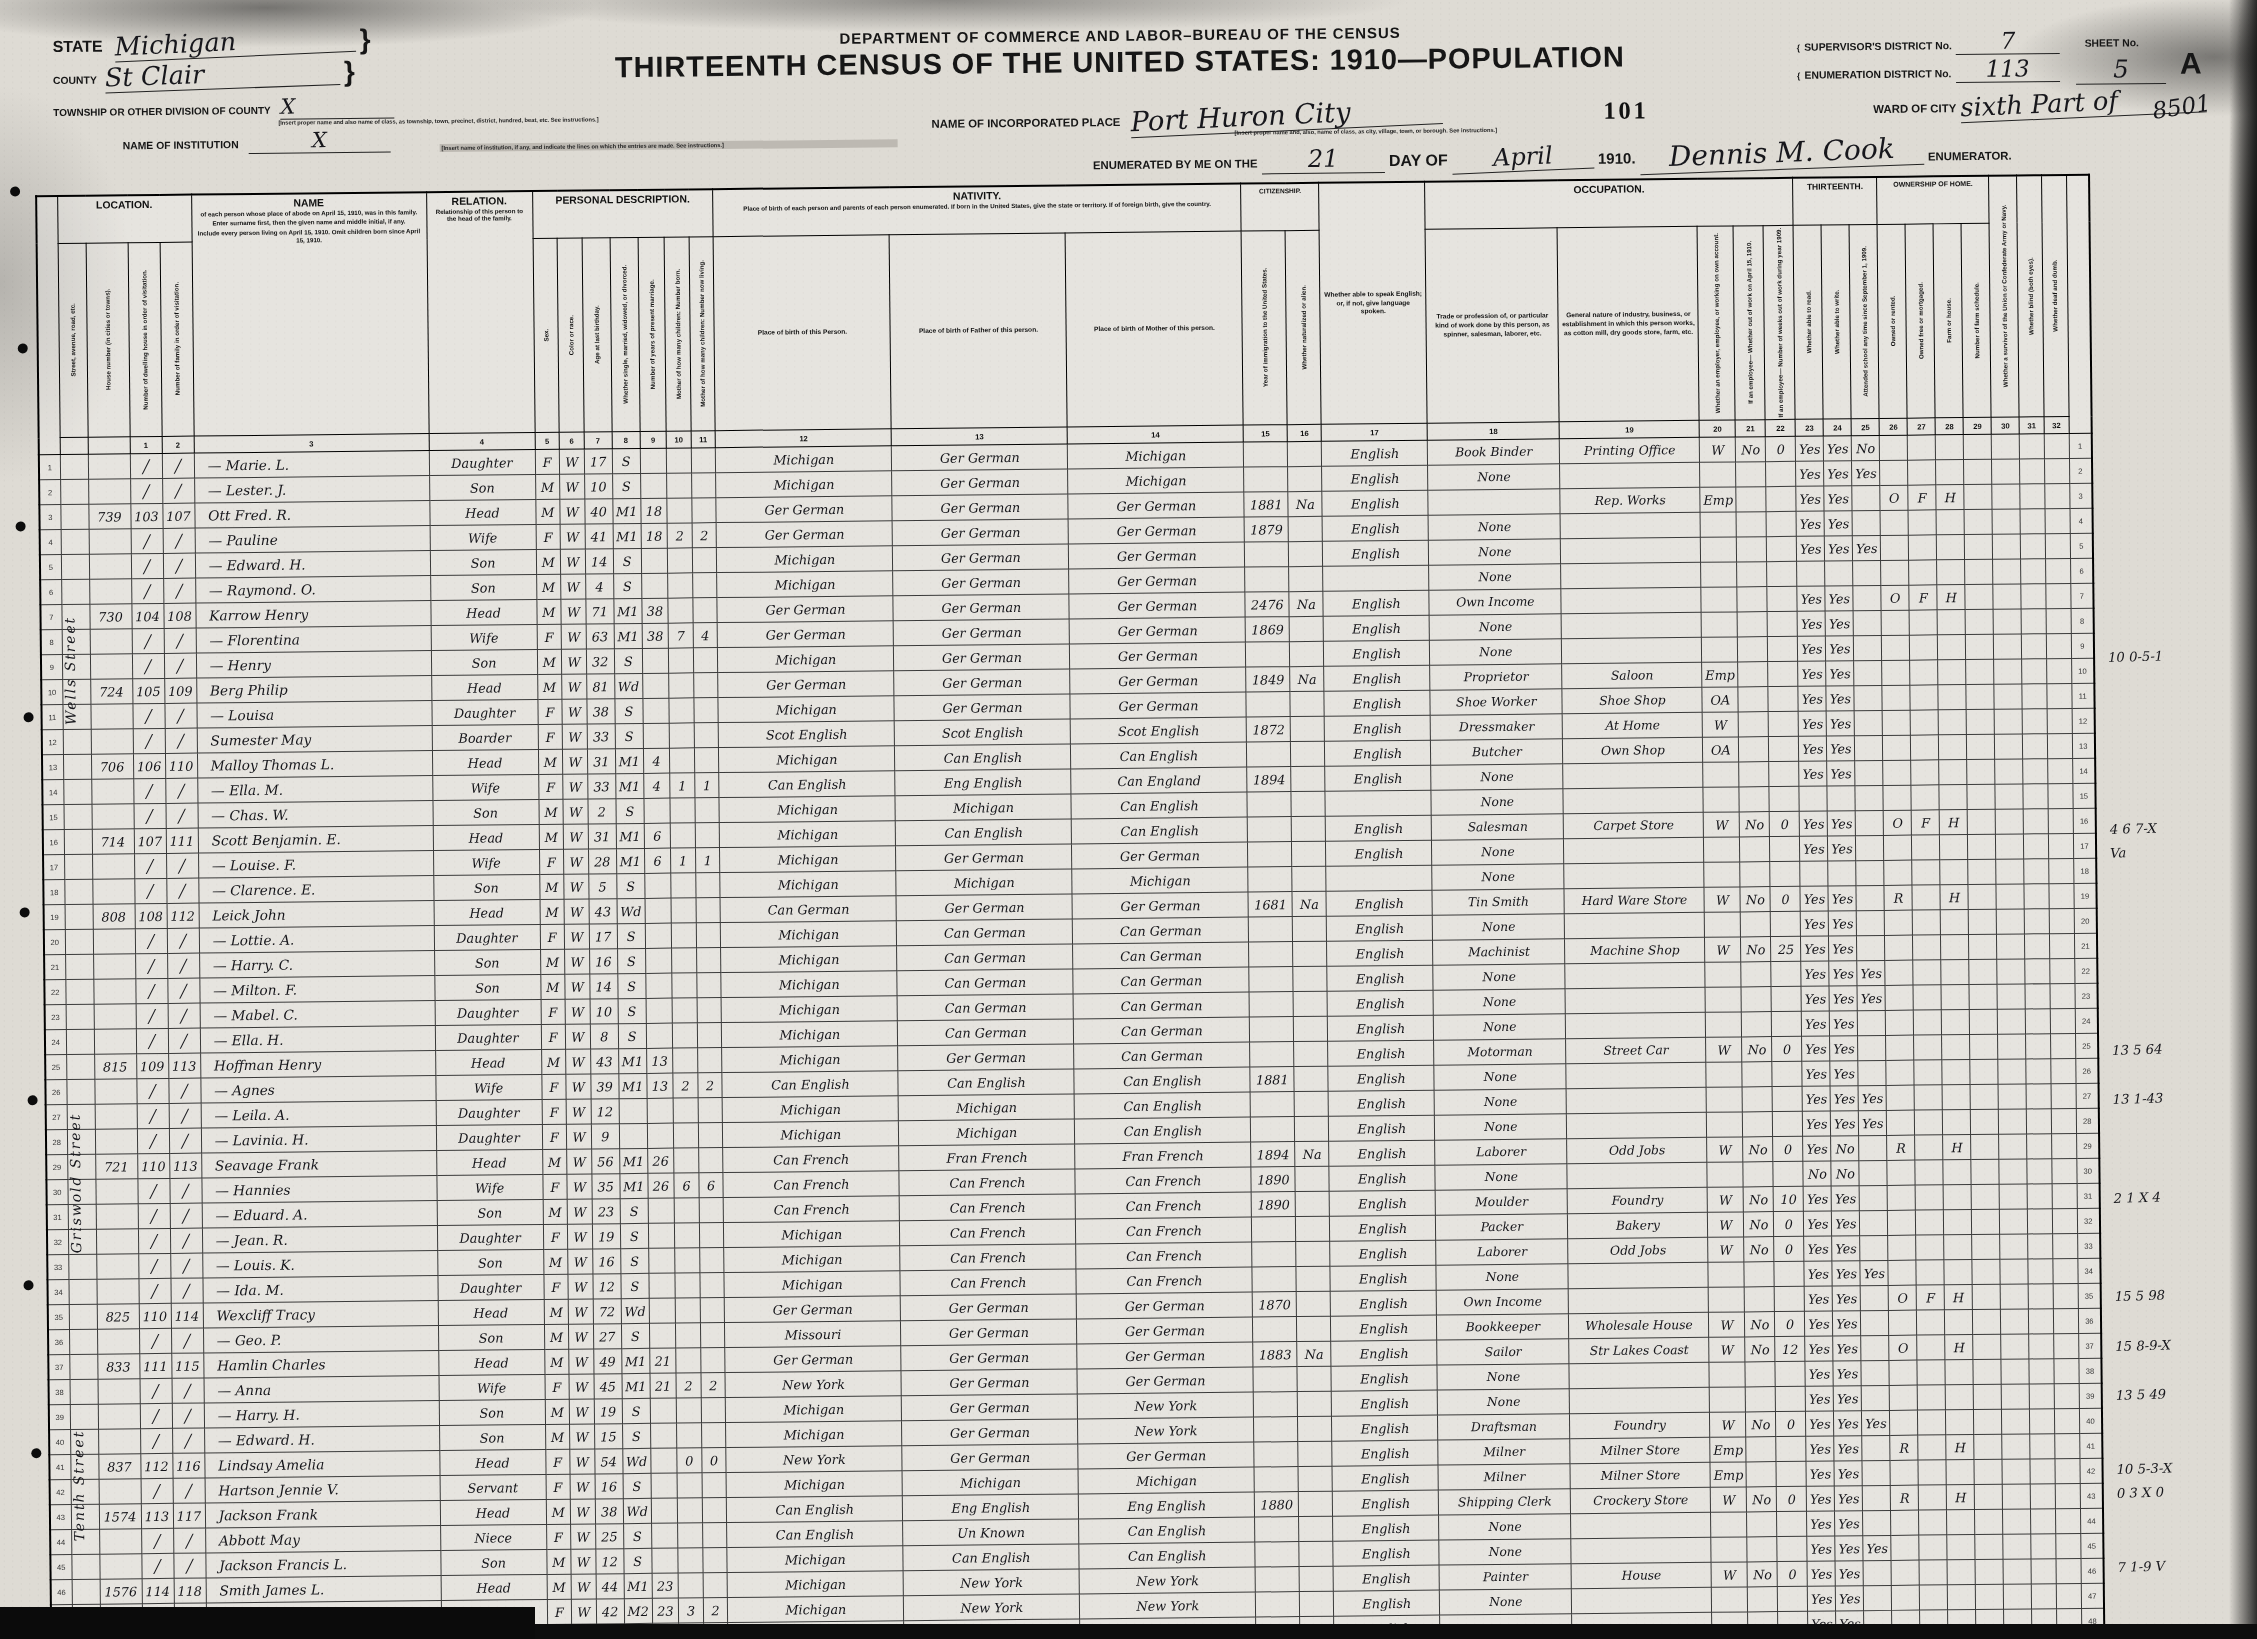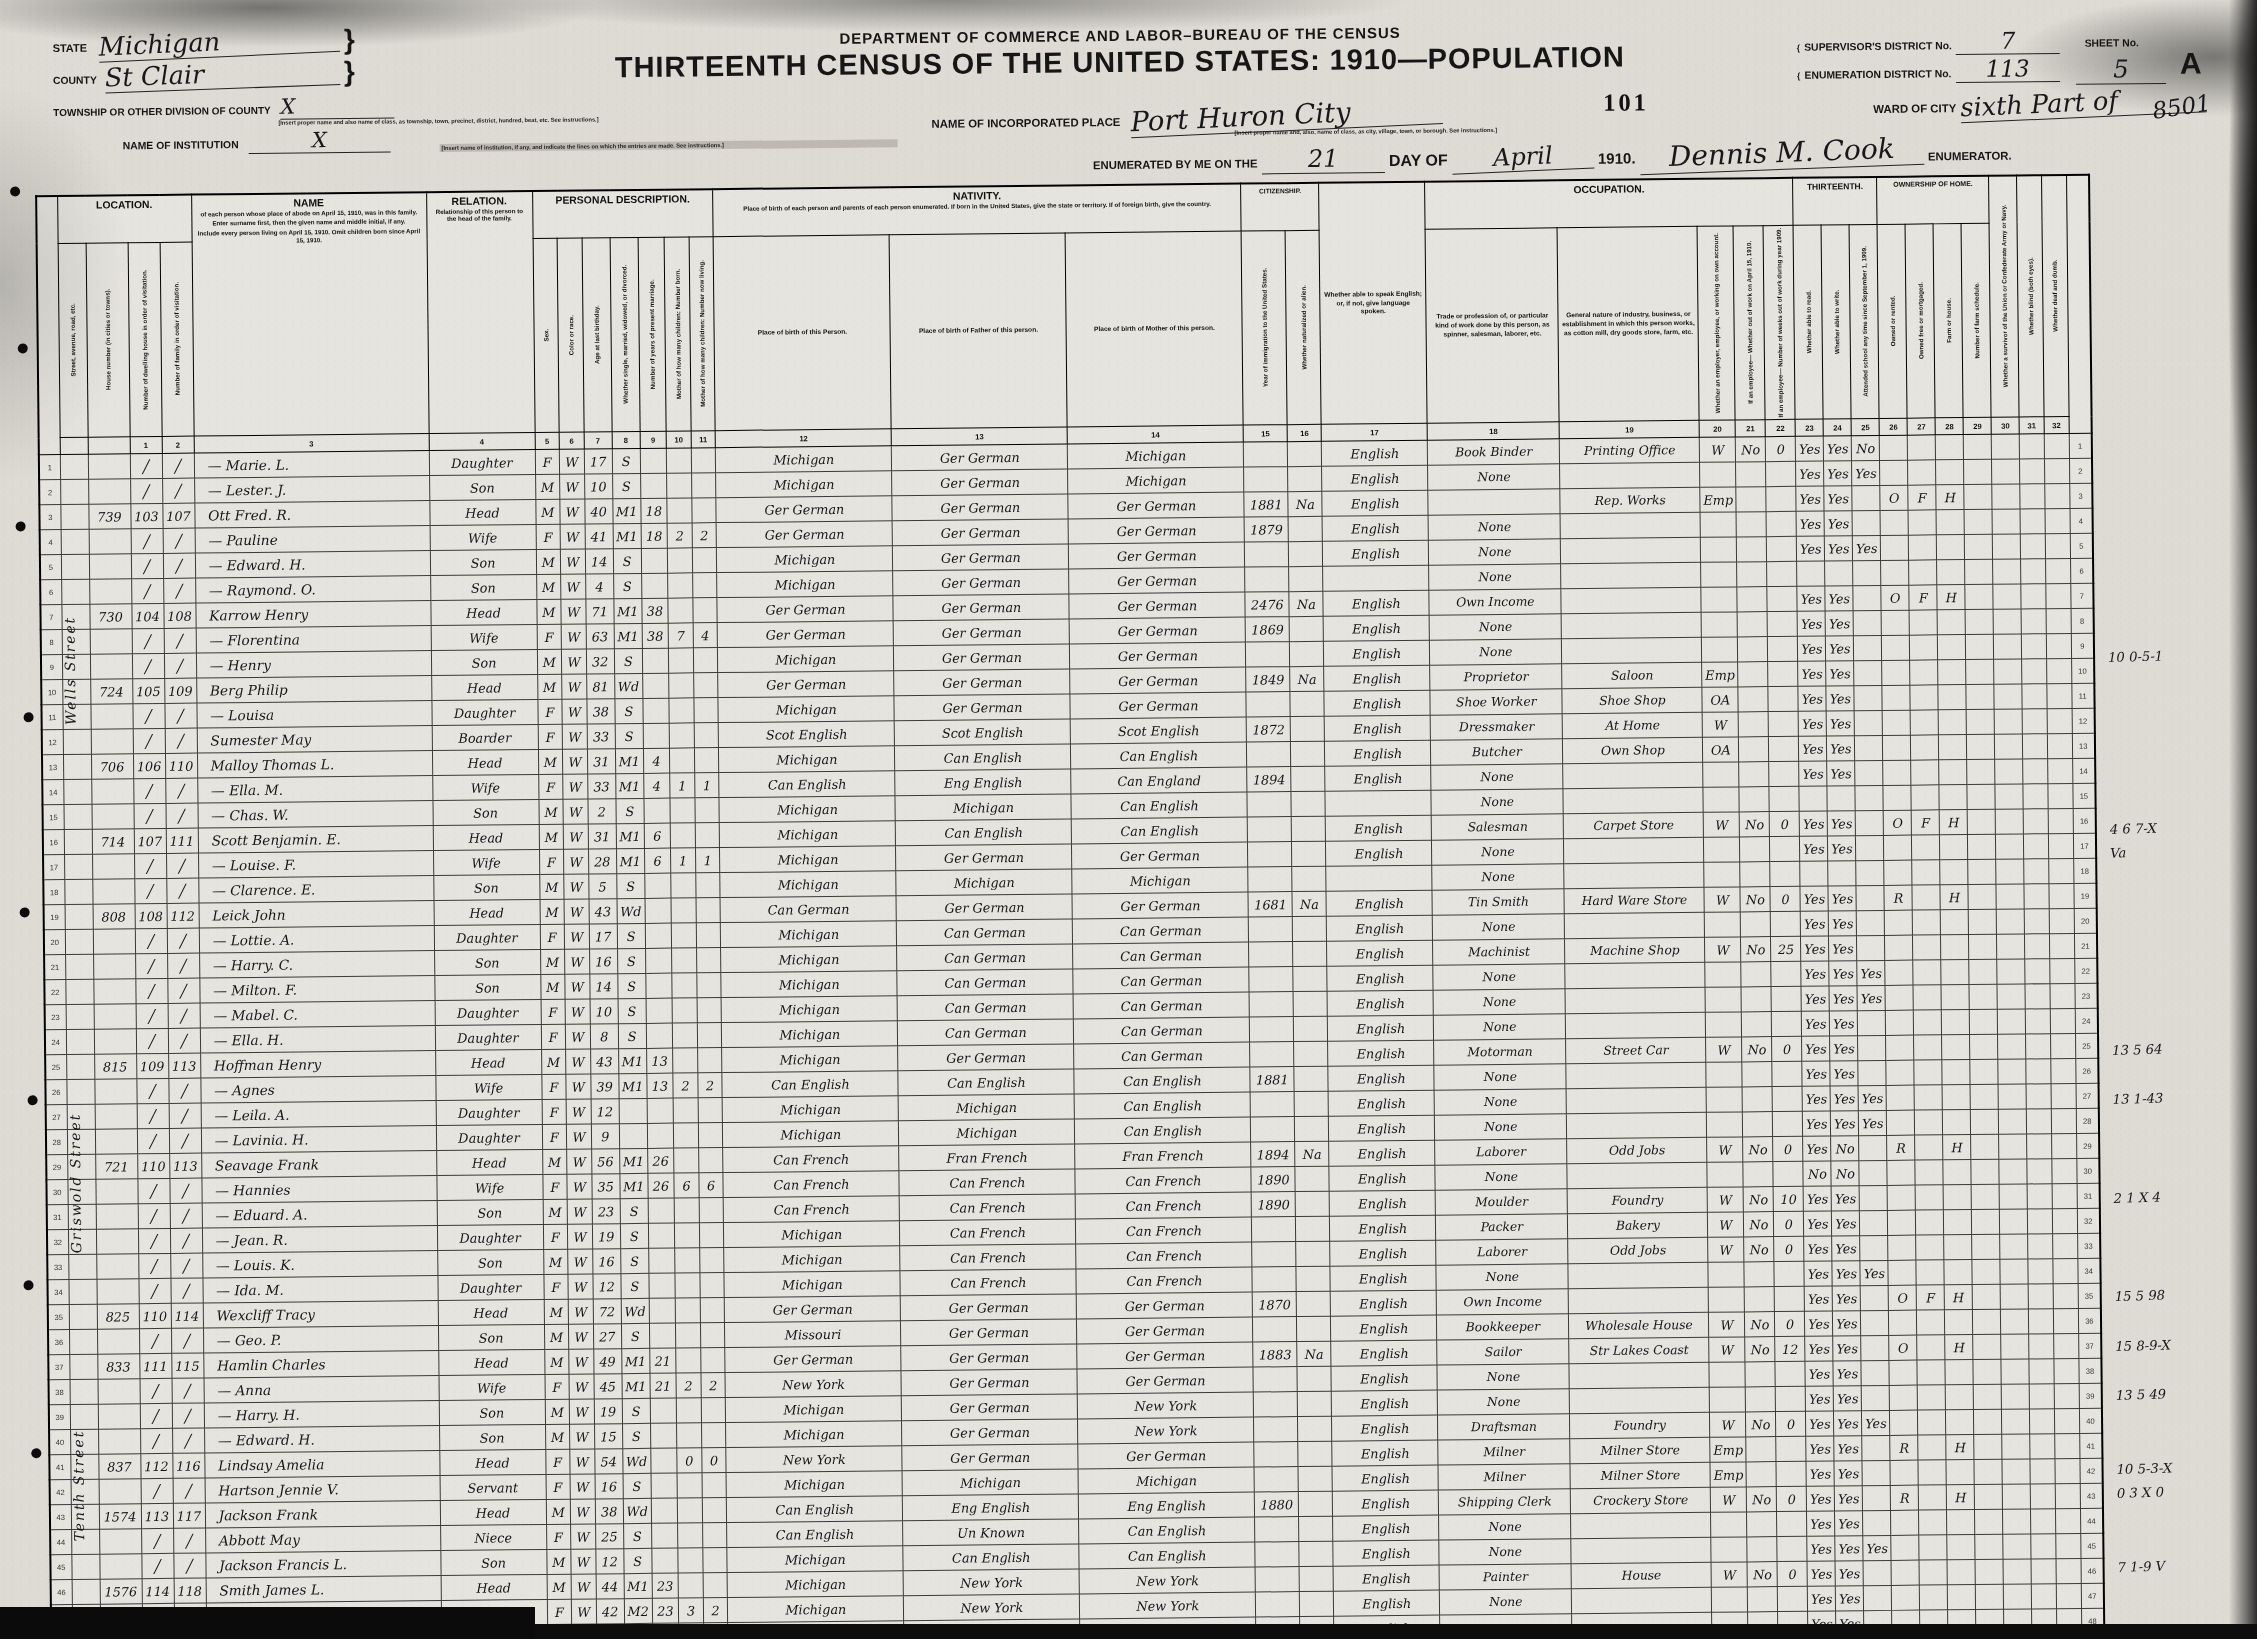--- a/index.html
+++ b/index.html
@@ -47,21 +47,21 @@
   .bar-bottom-left{position:absolute;left:0;bottom:0;width:535px;height:32px;background:#0b0b0b;}
   .stamp{font-size:24.6px;font-weight:bold;letter-spacing:2.8px;font-family:"Liberation Serif",serif;}
 </style>
 </head>
 <body>
 
 <div class="page">
   <div class="sheet">
 
     <div class="abs" style="left:59px;top:17px;">
-      <span class="print" style="font-size:11px;">STATE</span>
+      <span class="print" style="font-size:16px;">STATE</span>
       <span class="hw ul" style="font-size:25.6px;display:inline-block;width:241px;margin-left:7.6px;transform:rotate(-2deg);">Michigan</span>
       <span class="print" style="font-size:28px;">}</span>
     </div>
     <div class="abs" style="left:59px;top:49px;">
       <span class="print" style="font-size:10.4px;">COUNTY</span>
       <span class="hw ul" style="font-size:25.6px;display:inline-block;width:235px;margin-left:3.8px;transform:rotate(-1.5deg);">St Clair</span>
       <span class="print" style="font-size:28px;">}</span>
     </div>
     <div class="abs" style="left:59px;top:87px;">
       <span class="print" style="font-size:10px;">TOWNSHIP OR OTHER DIVISION OF COUNTY</span>
@@ -73,21 +73,21 @@
       <span class="hw ul" style="font-size:21px;display:inline-block;width:142px;margin-left:5.7px;text-align:center;">X</span>
     </div>
     <div class="abs tiny" style="left:445px;top:138px;width:454px;white-space:normal;background:#bdb9b2;padding:0.9px 1.9px;">[Insert name of institution, if any, and indicate the lines on which the entries are made.   See instructions.]</div>
 
     <div class="abs print" style="left:606px;top:28px;width:1041px;text-align:center;font-size:15px;letter-spacing:0.9px;">DEPARTMENT OF COMMERCE AND LABOR–BUREAU OF THE CENSUS</div>
     <div class="abs print" style="left:530px;top:47px;width:1192px;text-align:center;font-size:29px;letter-spacing:0.9px;">THIRTEENTH CENSUS OF THE UNITED STATES: 1910—POPULATION</div>
     <div class="abs" style="left:937px;top:102px;">
       <span class="print" style="font-size:11.4px;">NAME OF INCORPORATED PLACE</span>
       <span class="hw ul" style="font-size:27.4px;display:inline-block;width:312px;margin-left:5.7px;transform:rotate(-2deg);">Port Huron City</span>
     </div>
-    <div class="abs stamp" style="left:1609px;top:95px;">101</div>
+    <div class="abs stamp" style="left:1609px;top:103px;">101</div>
     <div class="abs tiny" style="left:1240px;top:132px;width:407px;white-space:normal;">[Insert proper name and, also, name of class, as city, village, town, or borough.   See instructions.]</div>
     <div class="abs" style="left:1098px;top:144px;">
       <span class="print" style="font-size:11.4px;">ENUMERATED BY ME ON THE</span>
       <span class="hw ul" style="font-size:24px;display:inline-block;width:123px;text-align:center;">21</span>
       <span class="print" style="font-size:16px;">DAY OF</span>
       <span class="hw ul" style="font-size:24px;display:inline-block;width:142px;text-align:center;transform:rotate(-2deg);">April</span>
       <span class="print" style="font-size:15px;">1910.</span>
       <span class="hw ul" style="font-size:28px;display:inline-block;width:284px;text-align:center;transform:rotate(-1.5deg);">Dennis M. Cook</span>
       <span class="print" style="font-size:11.4px;">ENUMERATOR.</span>
     </div>

